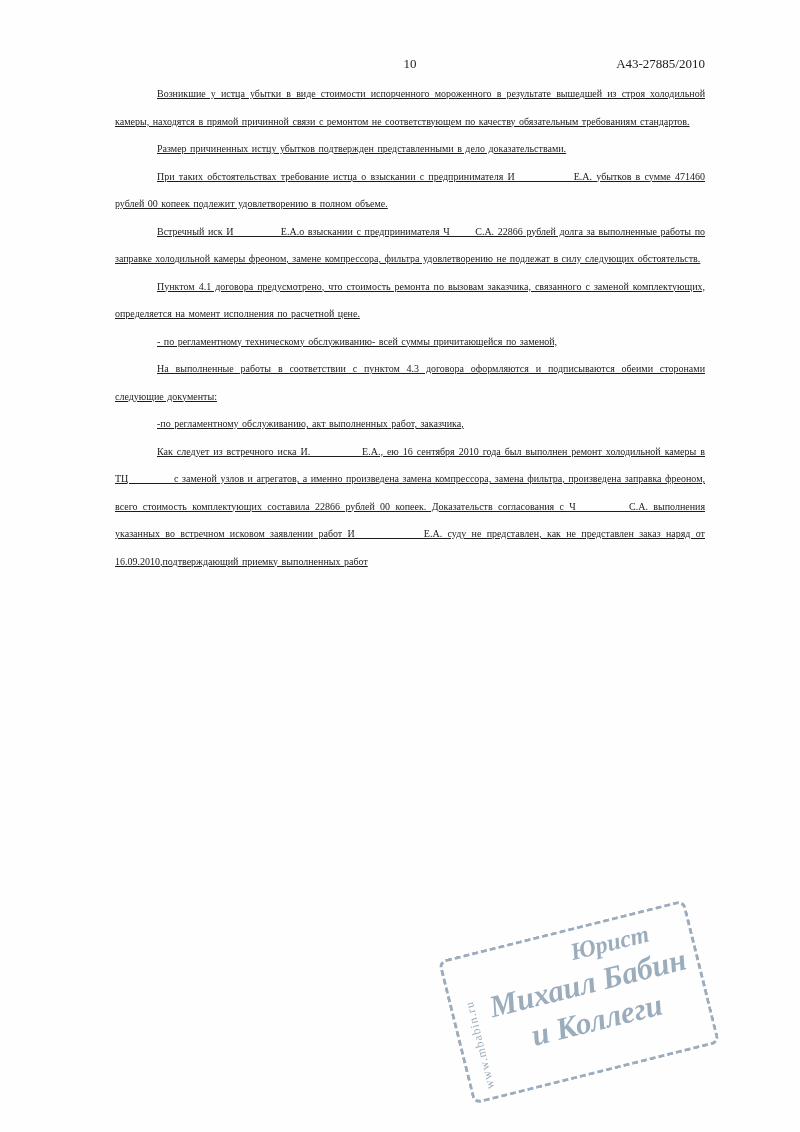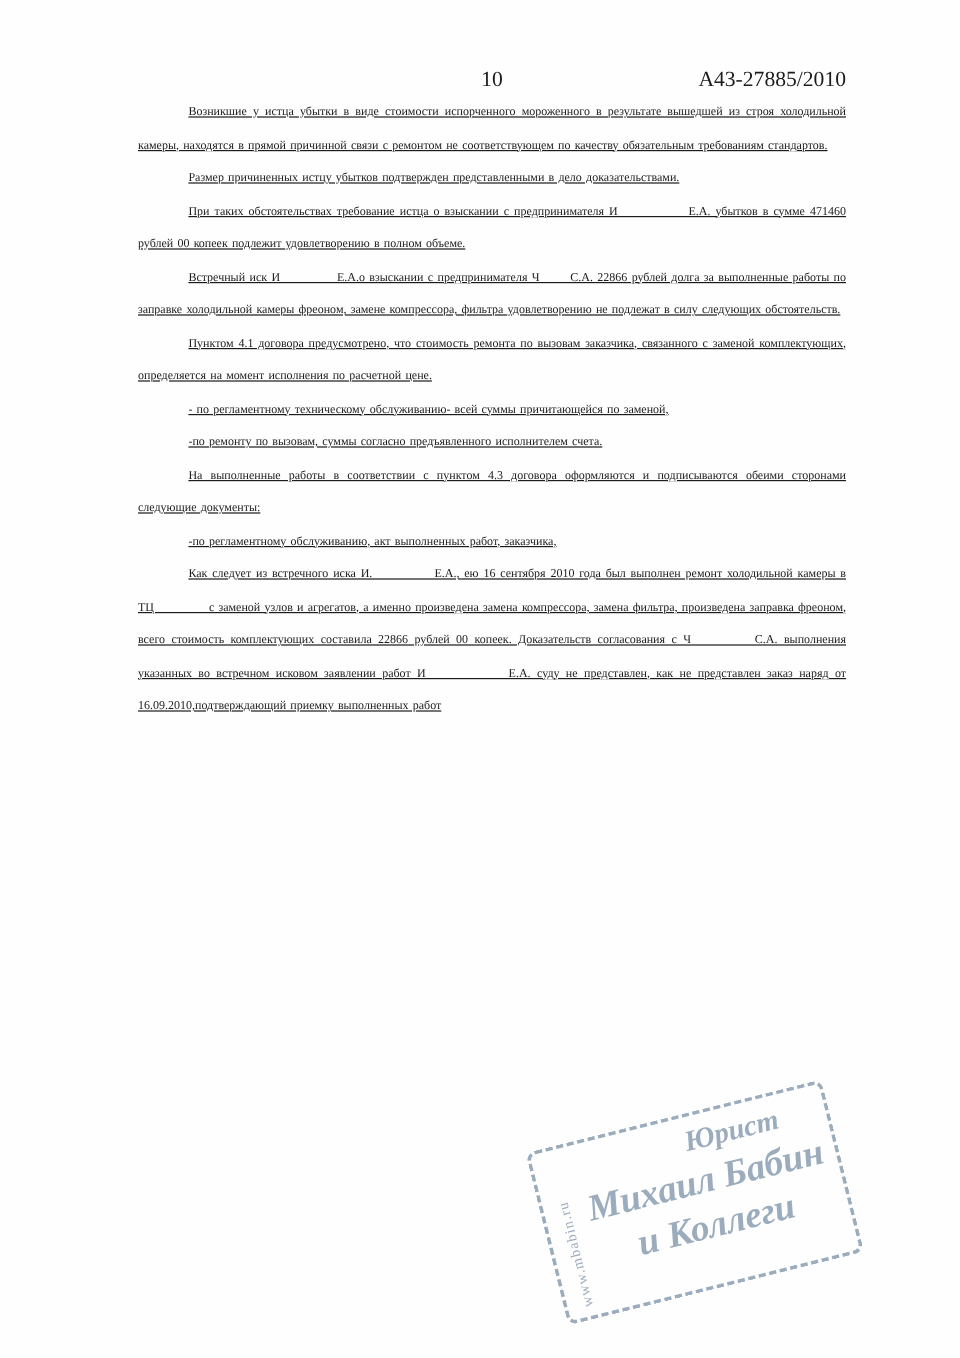--- a/index.html
+++ b/index.html
@@ -15,21 +15,21 @@
     overflow: hidden;
     font-family: "Liberation Serif", serif;
     color: #1c1c1c;
   }
   .header {
     position: absolute;
     top: 56px;
     left: 115px;
     width: 590px;
     height: 18px;
-    font-size: 18px;
+    font-size: 13px;
   }
   .page-number {
     position: absolute;
     left: 0;
     right: 0;
     text-align: center;
   }
   .case-number {
     position: absolute;
     right: 0;
@@ -108,21 +108,20 @@
     <span class="case-number">А43-27885/2010</span>
   </div>
 
   <div class="content">
     <p>Возникшие у истца убытки в виде стоимости испорченного мороженного в результате вышедшей из строя холодильной камеры, находятся в прямой причинной связи с ремонтом не соответствующем по качеству обязательным требованиям стандартов.</p>
     <p>Размер причиненных истцу убытков подтвержден представленными в дело доказательствами.</p>
     <p>При таких обстоятельствах требование истца о взыскании с предпринимателя И&nbsp;&nbsp;&nbsp;&nbsp;&nbsp;&nbsp;&nbsp;&nbsp;&nbsp;&nbsp;&nbsp;&nbsp;&nbsp;&nbsp;Е.А. убытков в сумме 471460 рублей 00 копеек подлежит удовлетворению в полном объеме.</p>
     <p>Встречный иск И&nbsp;&nbsp;&nbsp;&nbsp;&nbsp;&nbsp;&nbsp;&nbsp;&nbsp;&nbsp;&nbsp;&nbsp;&nbsp;Е.А.о взыскании с предпринимателя Ч&nbsp;&nbsp;&nbsp;&nbsp;&nbsp;&nbsp;&nbsp;С.А. 22866 рублей долга за выполненные работы по заправке холодильной камеры фреоном, замене компрессора, фильтра удовлетворению не подлежат в силу следующих обстоятельств.</p>
     <p>Пунктом 4.1 договора предусмотрено, что стоимость ремонта по вызовам заказчика, связанного с заменой комплектующих, определяется на момент исполнения по расчетной цене.</p>
     <p>- по регламентному техническому обслуживанию- всей суммы причитающейся по заменой,</p>
-    <p>-по ремонту по вызовам, суммы согласно предъявленного исполнителем счета.</p>
     <p>На выполненные работы в соответствии с пунктом 4.3 договора оформляются и подписываются обеими сторонами следующие документы:</p>
     <p>-по регламентному обслуживанию, акт выполненных работ, заказчика,</p>
     <p>Как следует из встречного иска И.&nbsp;&nbsp;&nbsp;&nbsp;&nbsp;&nbsp;&nbsp;&nbsp;&nbsp;&nbsp;&nbsp;&nbsp;&nbsp;Е.А., ею 16 сентября 2010 года был выполнен ремонт холодильной камеры в ТЦ&nbsp;&nbsp;&nbsp;&nbsp;&nbsp;&nbsp;&nbsp;&nbsp;&nbsp;&nbsp;&nbsp;&nbsp;&nbsp;с заменой узлов и агрегатов, а именно произведена замена компрессора, замена фильтра, произведена заправка фреоном, всего стоимость комплектующих составила 22866 рублей 00 копеек. Доказательств согласования с Ч&nbsp;&nbsp;&nbsp;&nbsp;&nbsp;&nbsp;&nbsp;&nbsp;&nbsp;&nbsp;С.А. выполнения указанных во встречном исковом заявлении работ И&nbsp;&nbsp;&nbsp;&nbsp;&nbsp;&nbsp;&nbsp;&nbsp;&nbsp;&nbsp;&nbsp;&nbsp;&nbsp;Е.А. суду не представлен, как не представлен заказ наряд от 16.09.2010,подтверждающий приемку выполненных работ</p>
   </div>
 
   <div class="stamp" style="color: rgb(128, 150, 172);">
     <span class="stamp-url">www.mbabin.ru</span>
     <div class="stamp-title">Юрист</div>
     <div class="stamp-name">Михаил Бабин</div>
     <div class="stamp-suffix">и Коллеги</div>

